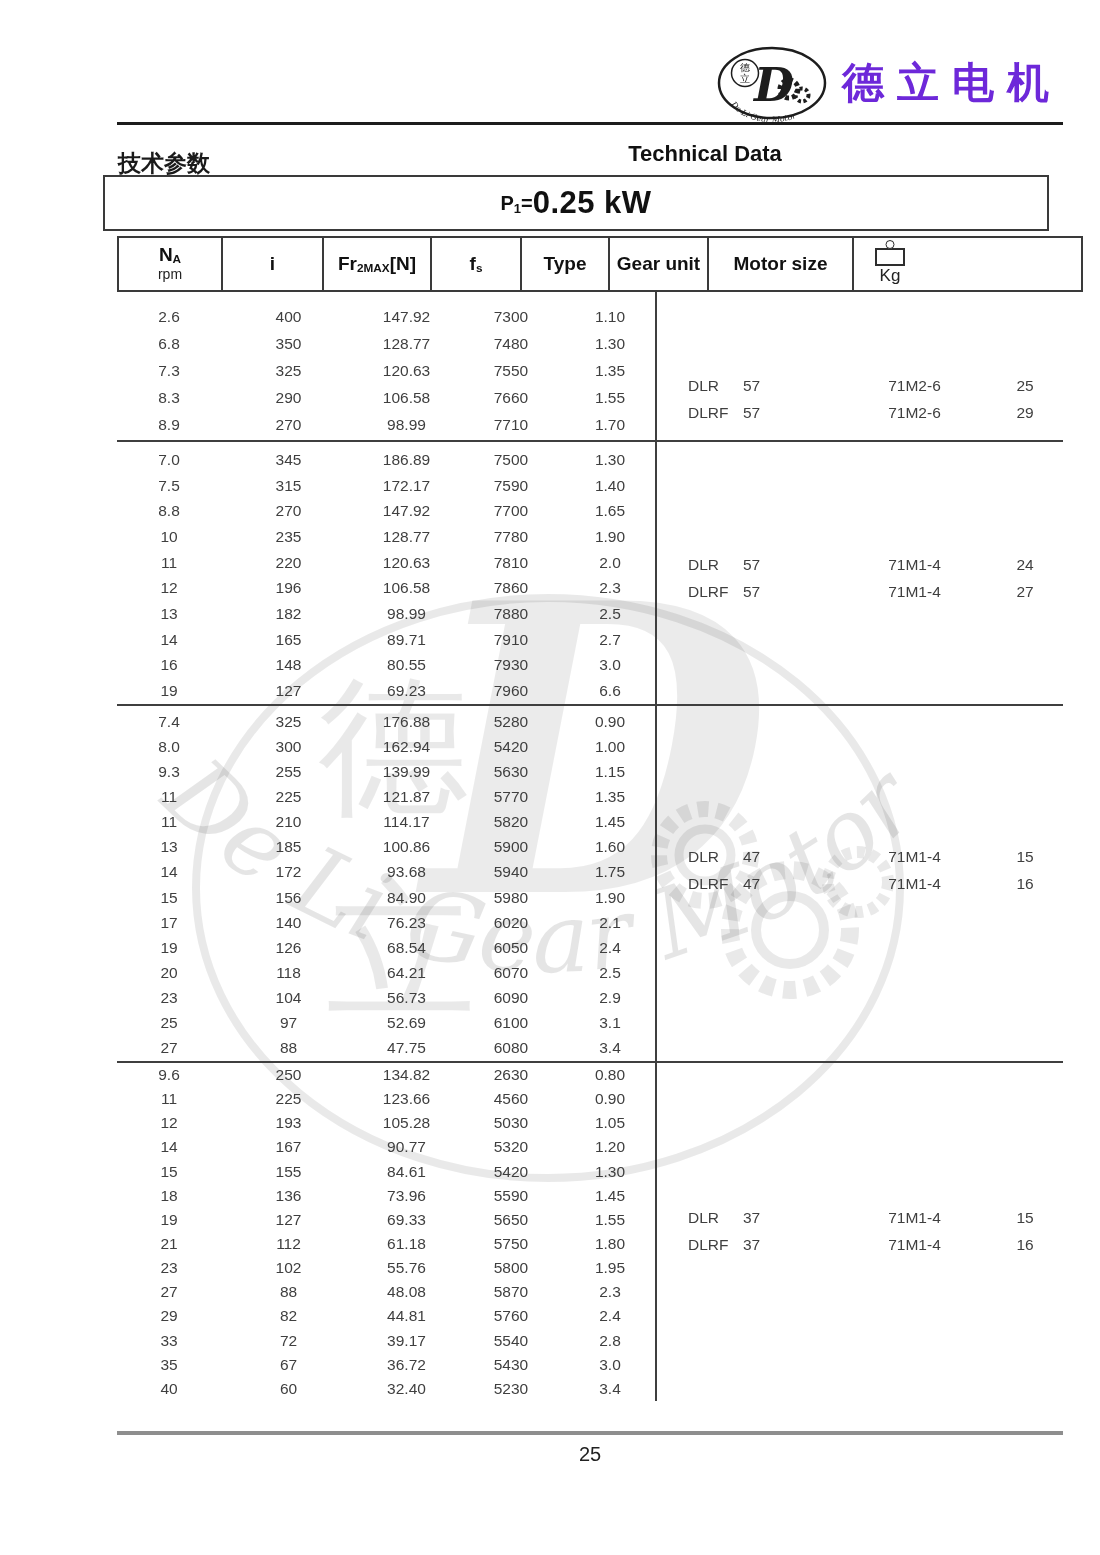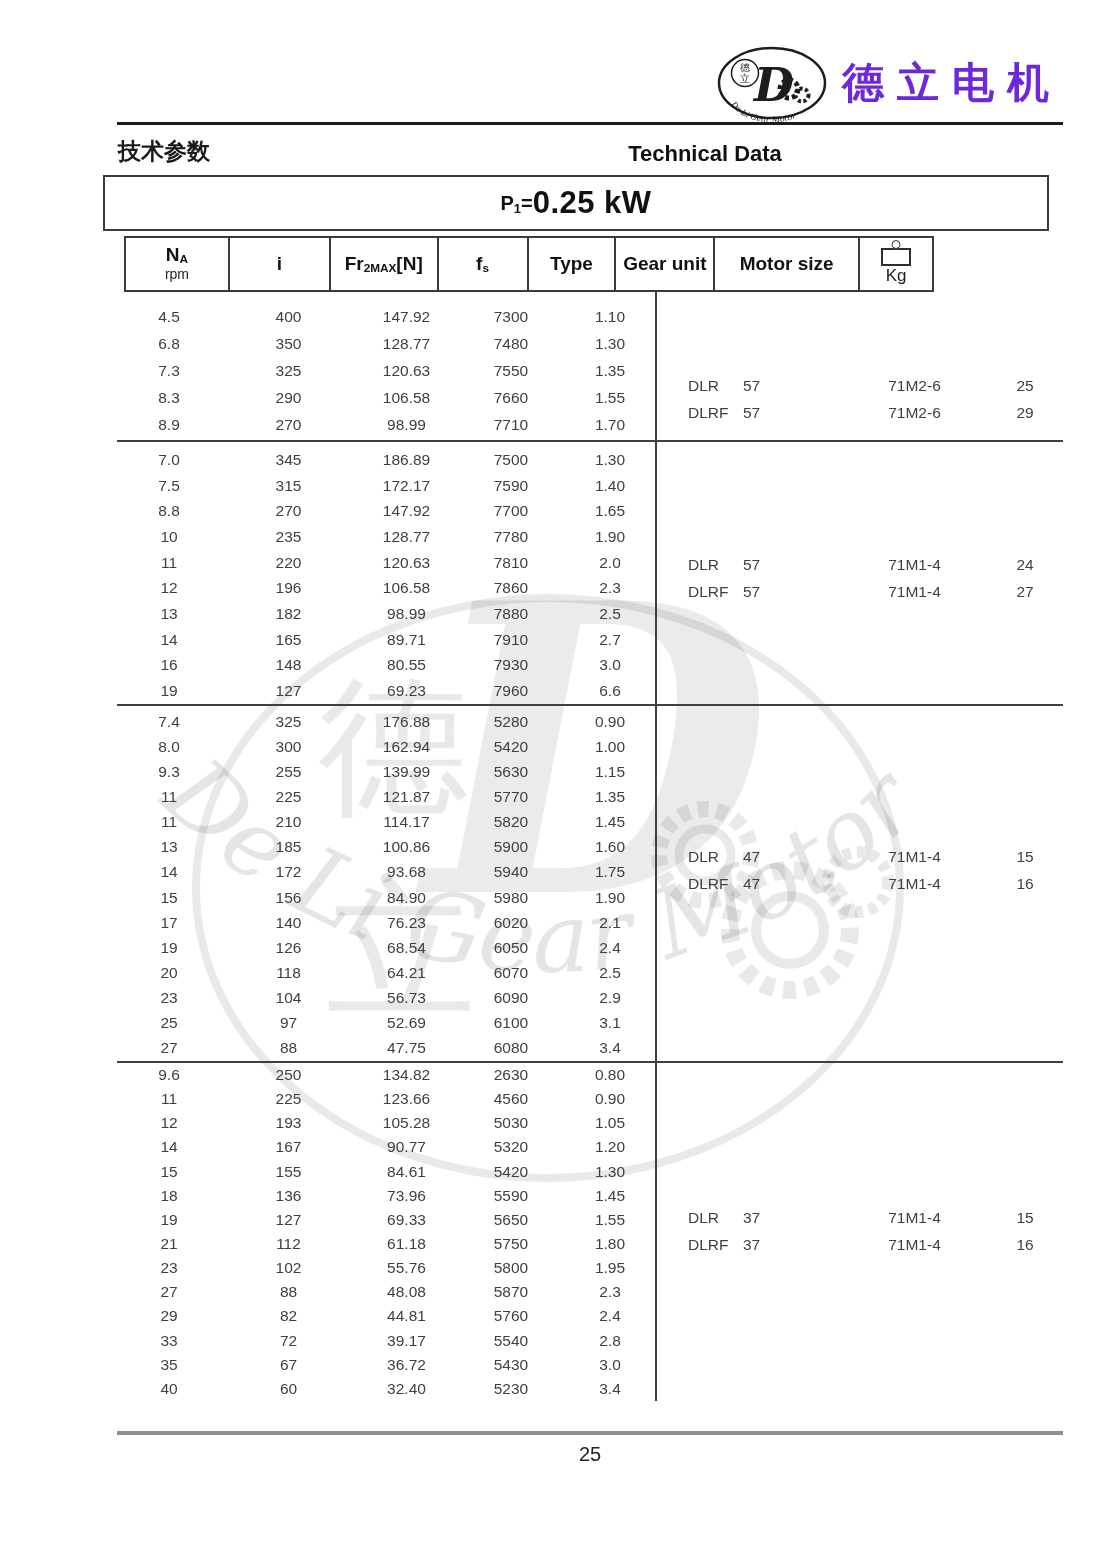--- a/index.html
+++ b/index.html
@@ -7,31 +7,31 @@
   body{font-family:"Liberation Sans", sans-serif;}
   .page{position:relative;width:1100px;height:1555px;background:#fff;overflow:hidden;margin:0 auto;}
   .watermark{position:absolute;left:0;top:0;z-index:0;}
   .content{position:relative;z-index:1;width:1100px;height:1555px;}
 
   
   .brand-row{position:absolute;top:44px;right:38px;display:flex;align-items:center;gap:14px;}
   .logo-cn{font-family:"DejaVu Serif", serif;font-weight:bold;font-size:42px;letter-spacing:13px;color:#6d28d9;white-space:nowrap;}
   .top-rule{position:absolute;top:122px;left:117px;width:946px;height:3px;background:#1c1c1c;}
 
-  .section-cn{position:absolute;top:136px;left:118px;font-size:23px;font-weight:bold;color:#1a1a1a;}
+  .section-cn{position:absolute;top:148px;left:118px;font-size:23px;font-weight:bold;color:#1a1a1a;}
   .section-en{position:absolute;top:141px;left:480px;width:450px;text-align:center;font-size:22px;font-weight:bold;color:#111;}
 
   .title-box{position:absolute;top:175px;left:103px;width:946px;height:56px;border:2px solid #3a3a3a;
              display:flex;align-items:center;justify-content:center;color:#111;}
   .p-small{font-size:20px;font-weight:bold;}
   .p-sub{font-size:13px;font-weight:bold;position:relative;top:3px;}
   .p-big{font-size:31px;font-weight:bold;letter-spacing:0.5px;}
 
   
-  .thead{position:absolute;top:236px;left:124px;width:810px;height:56px;border:2px solid #3a3a3a;display:flex;}
+  .thead{position:absolute;top:236px;left:117px;width:966px;height:56px;border:2px solid #3a3a3a;display:flex;}
   .th{border-right:2px solid #3a3a3a;display:flex;flex-direction:column;align-items:center;justify-content:center;
       font-weight:bold;font-size:19px;color:#111;line-height:1.1;}
   .th:last-child{border-right:none;}
   .th-unit{font-size:14px;font-weight:normal;color:#222;margin-top:1px;}
   .sub{font-size:0.62em;position:relative;top:0.18em;font-weight:bold;}
   .h-na{width:104px;}.h-m2{width:135px;}.h-i{width:101px;}.h-fr{width:108px;}.h-fs{width:90px;}
   .h-type{width:88px;}.h-gear{width:99px;}.h-motor{width:145px;}.h-kg{width:72px;}
   .kg-icon{width:30px;height:18px;border:2px solid #2e2e2e;position:relative;margin-top:6px;}
   .kg-icon::before{content:"";position:absolute;top:-10px;left:50%;transform:translateX(-50%);
                    width:7px;height:7px;border:1.5px solid #2e2e2e;border-radius:50%;background:#fff;}
@@ -150,21 +150,21 @@
         <div class="kg-icon"></div>
         <div class="kg-label">Kg</div>
       </div>
     </div>
 
     <div class="tbody">
       <div class="vdivider"></div>
     <div class="block block-1">
           <div class="left-rows">
             <div class="drow">
-              <div class="dcell c0">4.5</div>
+              <div class="dcell c0">2.6</div>
               <div class="dcell c1">400</div>
               <div class="dcell c2">147.92</div>
               <div class="dcell c3">7300</div>
               <div class="dcell c4">1.10</div>
             </div>
             <div class="drow">
               <div class="dcell c0">6.8</div>
               <div class="dcell c1">350</div>
               <div class="dcell c2">128.77</div>
               <div class="dcell c3">7480</div>

